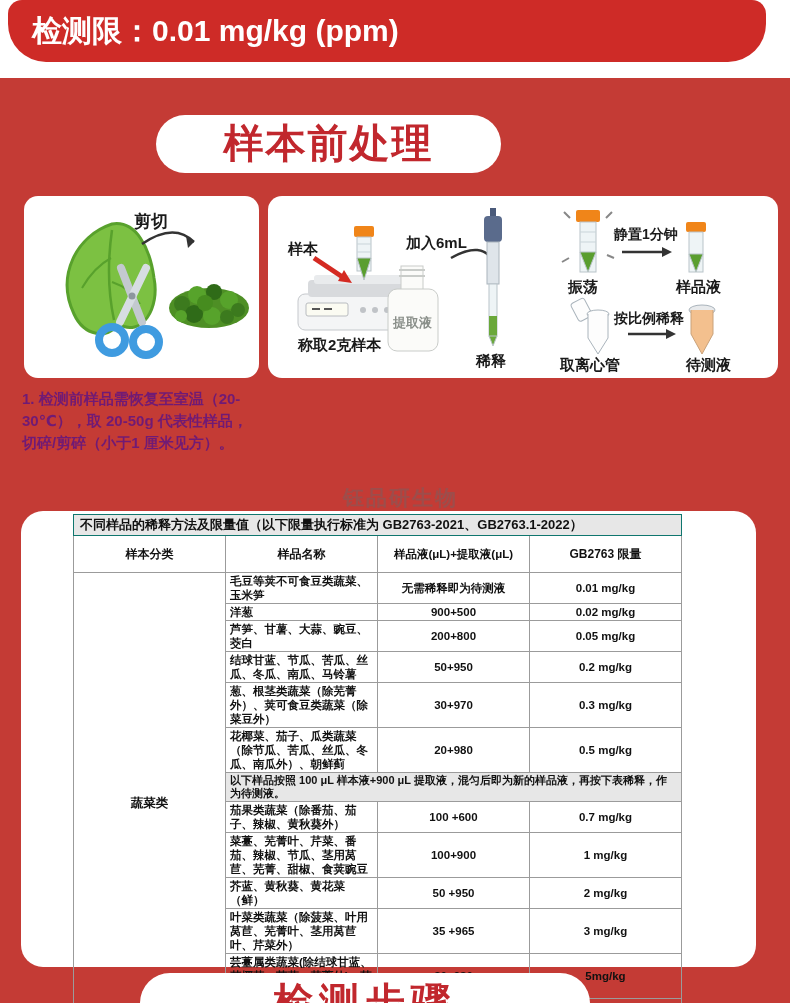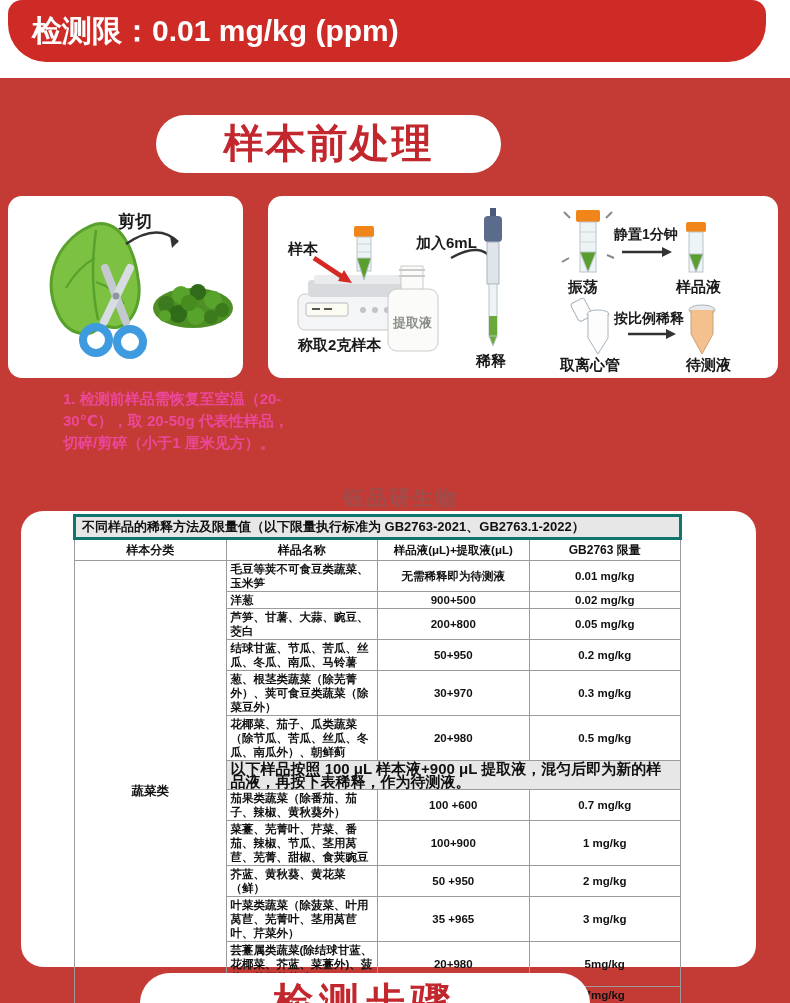--- a/index.html
+++ b/index.html
@@ -9,42 +9,42 @@
   
   #banner{left:8px;top:0;width:758px;height:62px;background:#ce2b27;
           border-radius:14px 14px 38px 38px;color:#fff;font-weight:bold;font-size:30px;
           line-height:62px;padding-left:24px;box-sizing:border-box;}
   
   #red-section{left:0;top:78px;width:790px;height:925px;background:#c43b35;}
   .pill{background:#fff;border-radius:30px;text-align:center;color:#c1272d;font-weight:bold;}
   #title1{left:156px;top:115px;width:345px;height:58px;font-size:40px;line-height:56px;letter-spacing:2px;}
   #title2{left:140px;top:973px;width:450px;height:62px;font-size:40px;line-height:58px;letter-spacing:6px;}
   .card{background:#fff;border-radius:14px;top:196px;height:182px;}
-  #card1{left:8px;width:235px;}
+  #card1{left:24px;width:235px;}
   #card2{left:268px;width:299px;}
   #card3{left:530px;width:248px;}
   .ill-label{position:absolute;color:#1a1a1a;font-weight:bold;font-size:15px;white-space:nowrap;}
   .ill-label.gray{color:#8a8f8a;font-size:13px;}
-  .step{position:absolute;top:388px;color:#ec4899;font-weight:bold;font-size:15px;line-height:22px;margin-left:41px;}
+  .step{position:absolute;top:388px;color:#701a75;font-weight:bold;font-size:15px;line-height:22px;}
   #step1{left:22px;width:238px;}
   #step2{left:274px;width:246px;}
   #step3{left:532px;width:250px;}
   #watermark{left:343px;top:484px;font-size:21px;font-weight:bold;letter-spacing:2px;
              color:rgba(125,92,92,0.55);z-index:5;}
   
   #table-card{left:21px;top:511px;width:735px;height:456px;background:#fff;border-radius:22px;}
   #tbl{position:absolute;left:52px;top:3px;width:609px;border-collapse:collapse;table-layout:fixed;}
   #tbl th,#tbl td{border:1px solid #9b9b9b;font-size:11.5px;line-height:14px;
                   padding:1px 4px;color:#111;font-weight:bold;vertical-align:middle;}
   #tbl th.tbl-title{background:#e7e7e7;font-size:13px;line-height:16px;text-align:left;
-                    padding:2px 6px;border:3px solid #0f766e;}
-  #tbl th{font-size:12px;text-align:center;padding:3px 2px;}
+                    padding:2px 6px;border:1px solid #0f766e;}
+  #tbl th{font-size:12px;text-align:center;padding:11px 2px;}
   #tbl td.c{text-align:center;}
   #tbl td.cat{text-align:center;font-size:12.5px;width:65px;}
-  #tbl td.note{background:#e7e7e7;font-size:15px;line-height:13px;}
+  #tbl td.note{background:#e7e7e7;font-size:11px;line-height:13px;}
   #tbl td.name{width:320px;}
   #tbl td.mix{width:130px;}
   #tbl td.lim{width:94px;}
 </style>
 </head>
 <body>
 
 <div id="page">
 
   <div id="banner" class="abs">
@@ -131,21 +131,21 @@
         <rect x="216" y="20" width="18" height="26" rx="4" fill="#5a6b8c"></rect>
         <rect x="219" y="46" width="12" height="42" fill="#dfe5ea" stroke="#aab4bc"></rect>
         <rect x="221" y="88" width="8" height="52" fill="#eef4f6" stroke="#b9c4c9"></rect>
         <rect x="221" y="120" width="8" height="20" fill="#6aa83a"></rect>
         <polygon points="221,140 229,140 225,150" fill="#6aa83a" stroke="#b9c4c9"></polygon>
       </g>
     </svg>
     <span class="ill-label" style="left:20px;top:44px;">样本</span>
     <span class="ill-label" style="left:30px;top:140px;">称取2克样本</span>
     <span class="ill-label gray" style="left:125px;top:118px;">提取液</span>
-    <span class="ill-label" style="left:148px;top:38px;">加入6mL</span>
+    <span class="ill-label" style="left:138px;top:38px;">加入6mL</span>
     <span class="ill-label" style="left:208px;top:156px;">稀释</span>
   </div>
 
   <div id="card3" class="abs card">
     <svg width="248" height="182" viewBox="0 0 248 182">
       <g>
         <rect x="46" y="14" width="24" height="12" rx="2" fill="#f08519"></rect>
         <rect x="50" y="26" width="16" height="50" fill="#eef4f6" stroke="#b9c4c9"></rect>
         <polygon points="50,56 66,56 58,76" fill="#5a9e2f" stroke="#b9c4c9"></polygon>
         <line x1="50" y1="36" x2="66" y2="36" stroke="#c9d4d9"></line>

